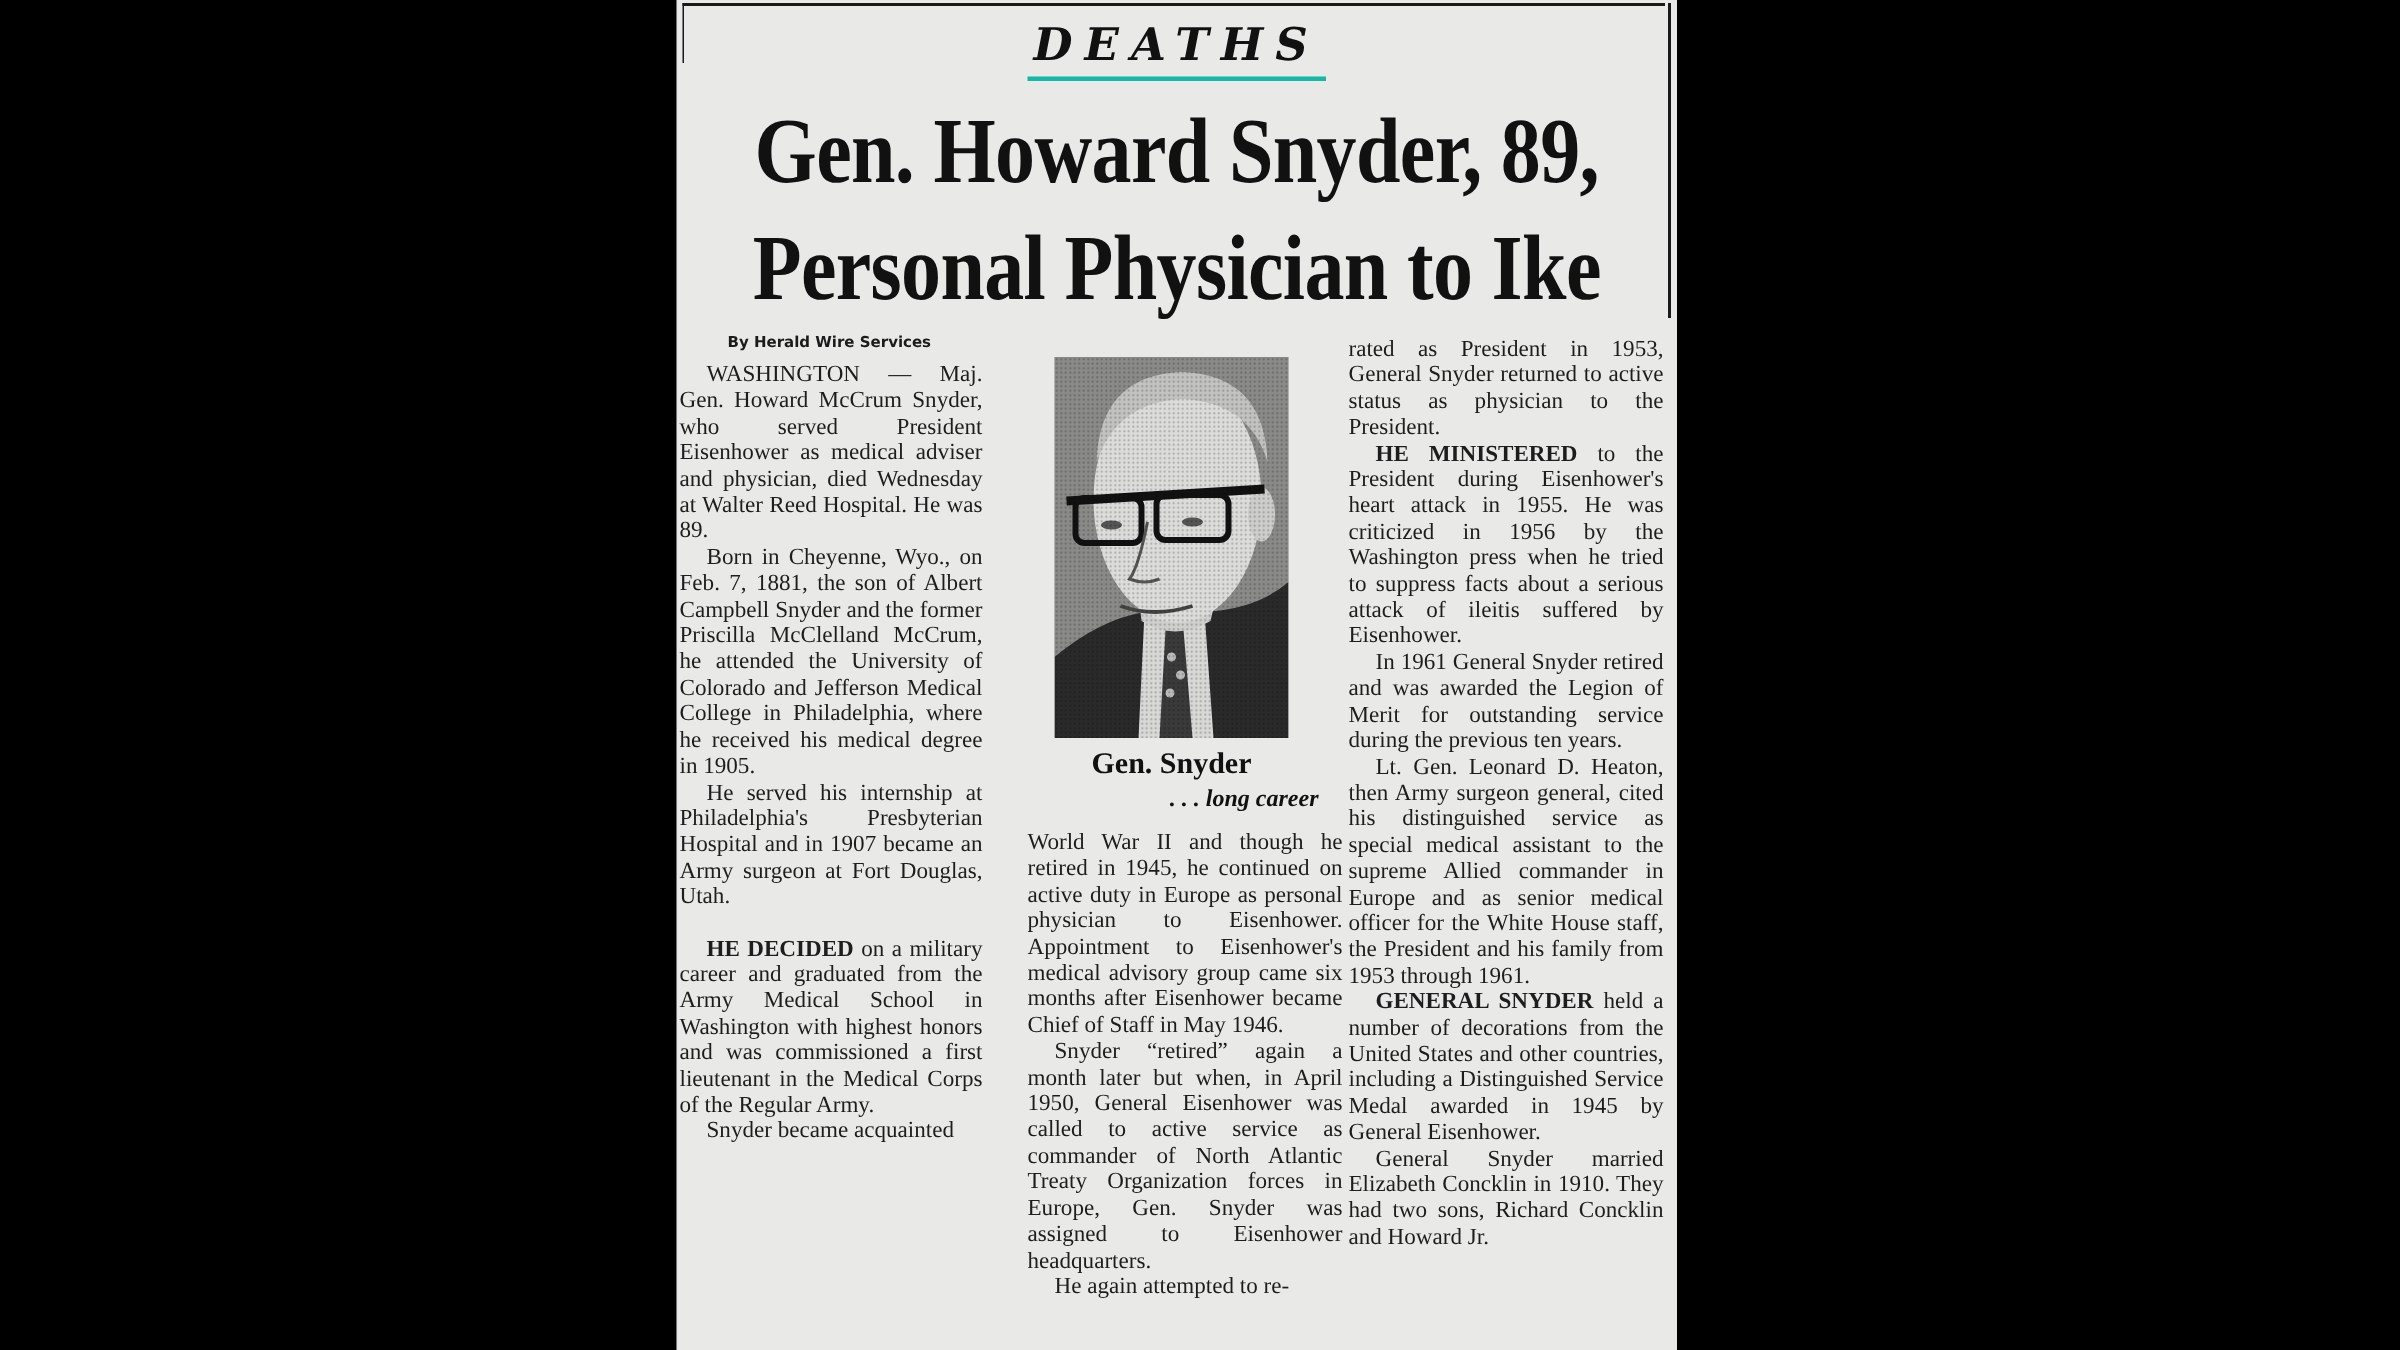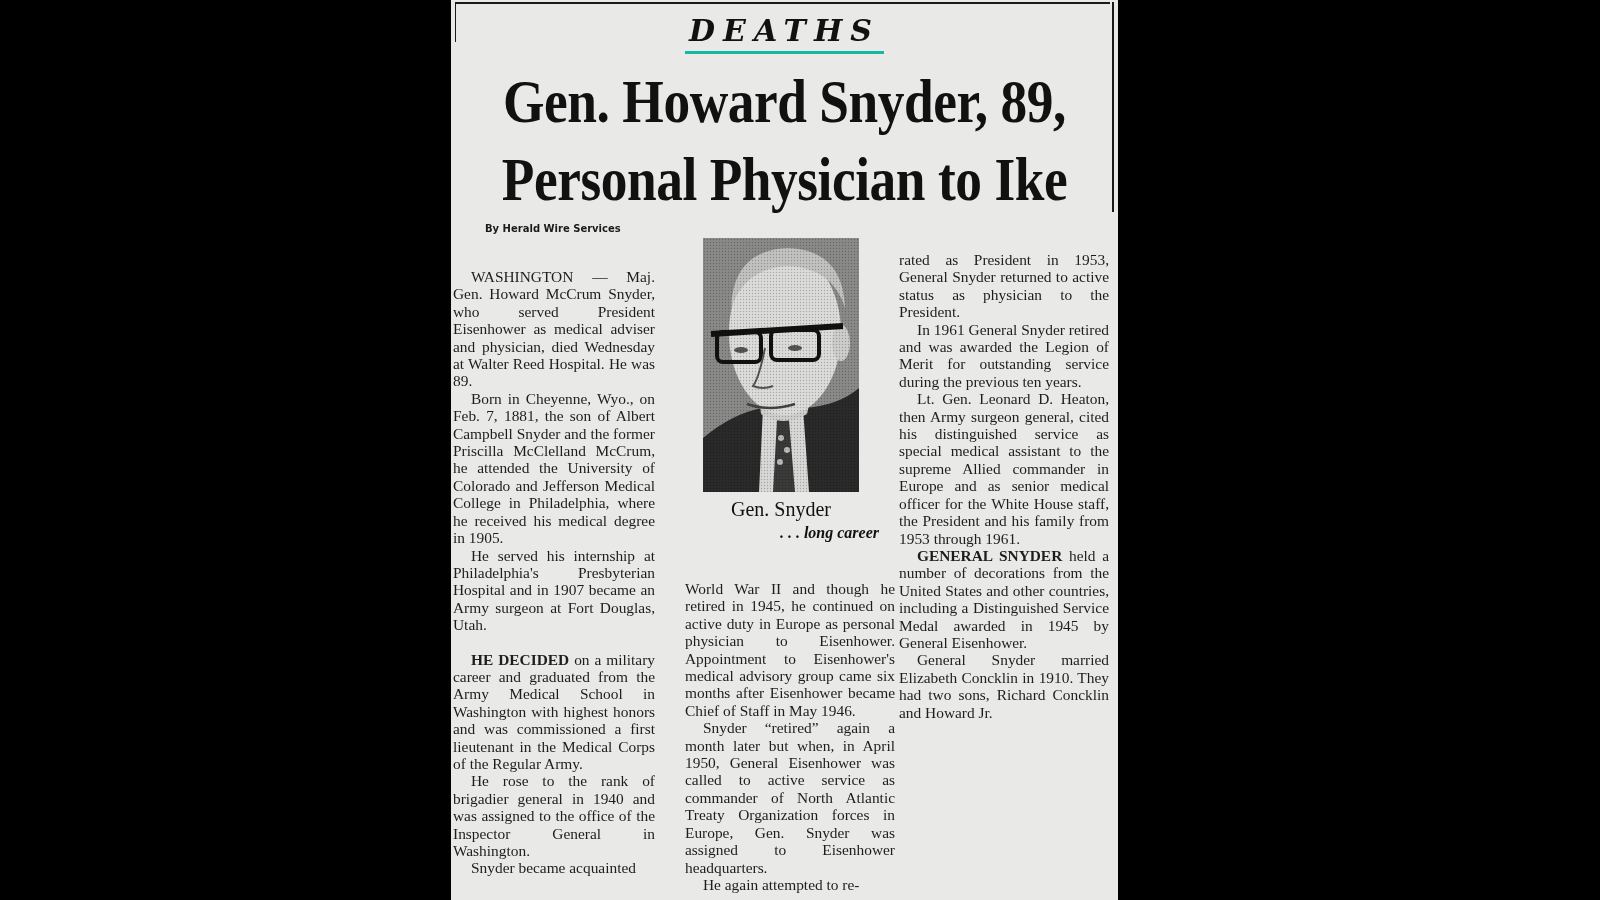--- a/index.html
+++ b/index.html
@@ -88,21 +88,20 @@
     color: #1b1b1b;
   }
   .col {
     position: absolute;
     font-family: "Liberation Serif", serif;
     font-size: 15.4px;
     line-height: 17.4px;
     color: #1d1d1d;
     text-align: justify;
     hyphens: manual;
-    margin-top: 27px;
   }
   .col1 { left: 2px; top: 241px; width: 202px; }
   .col2 { left: 234px; top: 553px; width: 210px; font-family: Liberation Serif, serif; }
   .col3 { left: 448px; top: 224px; width: 210px; }
   .col p {
     margin: 0;
     text-indent: 18px;
   }
   .col p.noindent { text-indent: 0; }
   .col p.spaced { margin-top: 17px; }
@@ -116,21 +115,21 @@
     background: #8c8c8a;
     overflow: hidden;
   }
   .caption-name {
     position: absolute;
     left: 240px;
     width: 180px;
     top: 498px;
     text-align: center;
     font-family: "Liberation Serif", serif;
-    font-weight: normal;
+    font-weight: bold;
     font-size: 20px;
     color: #111;
   }
   .caption-sub {
     position: absolute;
     left: 300px;
     width: 128px;
     top: 524px;
     text-align: right;
     font-family: "Liberation Serif", serif;
@@ -157,21 +156,20 @@
     <div>Personal Physician to Ike</div>
   </div>
 
   <div class="byline">By Herald Wire Services</div>
 
   <div class="col col1">
     <p><span>WASHINGTON — Maj. Gen. Howard McCrum Snyder, who served President Eisenhower as medical adviser and physician, died Wednesday at Walter Reed Hospital. He was 89.</span></p>
     <p><span>Born in Cheyenne, Wyo., on Feb. 7, 1881, the son of Albert Campbell Snyder and the former Priscilla McClelland McCrum, he attended the University of Colorado and Jefferson Medical College in Philadelphia, where he received his medical degree in 1905.</span></p>
     <p><span>He served his internship at Philadelphia's Presbyterian Hospital and in 1907 became an Army surgeon at Fort Douglas, Utah.</span></p>
     <p class="spaced"><span class="lead-caps">HE DECIDED</span><span> on a military career and graduated from the Army Medical School in Washington with highest honors and was commissioned a first lieutenant in the Medical Corps of the Regular Army.</span></p>
-    <p><span>He rose to the rank of brigadier general in 1940 and was assigned to the office of the Inspector General in Washington.</span></p>
     <p><span>Snyder became acquainted</span></p>
   </div>
 
   <div class="photo" title="Portrait of Gen. Howard Snyder wearing glasses, suit and patterned tie">
     <svg width="156" height="254" viewBox="0 0 156 254">
       <defs>
         <pattern id="halftone" width="3" height="3" patternUnits="userSpaceOnUse">
           <circle cx="1.5" cy="1.5" r="0.7" fill="#000" opacity="0.25"></circle>
         </pattern>
       </defs>
@@ -211,18 +209,19 @@
   <div class="caption-sub">. . . long career</div>
 
   <div class="col col2">
     <p class="noindent"><span>World War II and though he retired in 1945, he continued on active duty in Europe as personal physician to Eisenhower. Appointment to Eisenhower's medical advisory group came six months after Eisenhower became Chief of Staff in May 1946.</span></p>
     <p><span>Snyder “retired” again a month later but when, in April 1950, General Eisenhower was called to active service as commander of North Atlantic Treaty Organization forces in Europe, Gen. Snyder was assigned to Eisenhower headquarters.</span></p>
     <p><span>He again attempted to re-</span></p>
   </div>
 
   <div class="col col3">
     <p class="noindent"><span>rated as President in 1953, General Snyder returned to active status as physician to the President.</span></p>
+    <p><span class="lead-caps">HE MINISTERED</span><span> to the President during Eisenhower's heart attack in 1955. He was criticized in 1956 by the Washington press when he tried to suppress facts about a serious attack of ileitis suffered by Eisenhower.</span></p>
     <p><span>In 1961 General Snyder retired and was awarded the Legion of Merit for outstanding service during the previous ten years.</span></p>
     <p><span>Lt. Gen. Leonard D. Heaton, then Army surgeon general, cited his distinguished service as special medical assistant to the supreme Allied commander in Europe and as senior medical officer for the White House staff, the President and his family from 1953 through 1961.</span></p>
     <p><span class="lead-caps">GENERAL SNYDER</span><span> held a number of decorations from the United States and other countries, including a Distinguished Service Medal awarded in 1945 by General Eisenhower.</span></p>
     <p><span>General Snyder married Elizabeth Concklin in 1910. They had two sons, Richard Concklin and Howard Jr.</span></p>
   </div>
 </div>
 
 </body></html>

